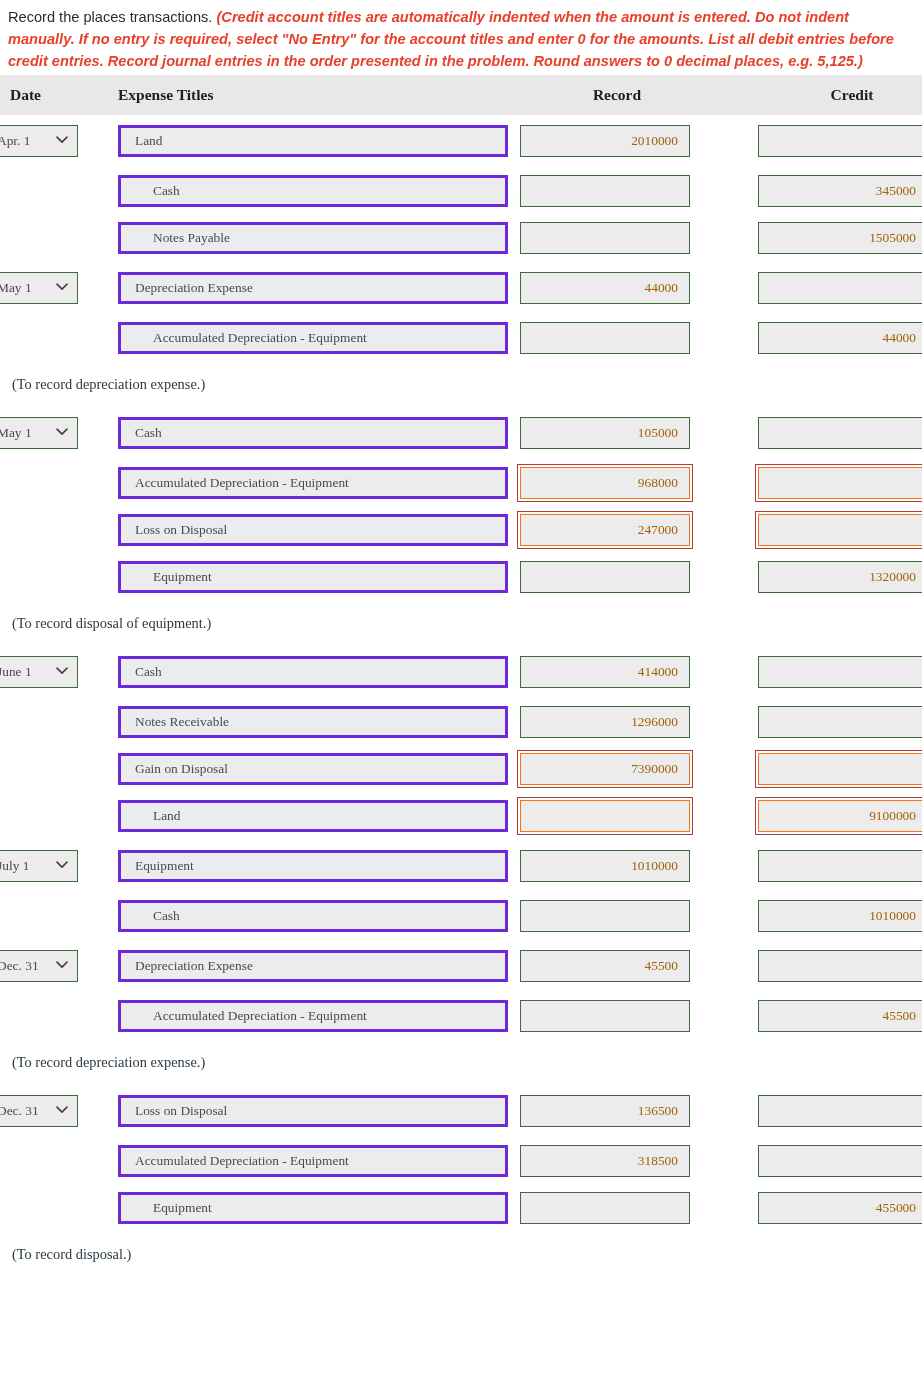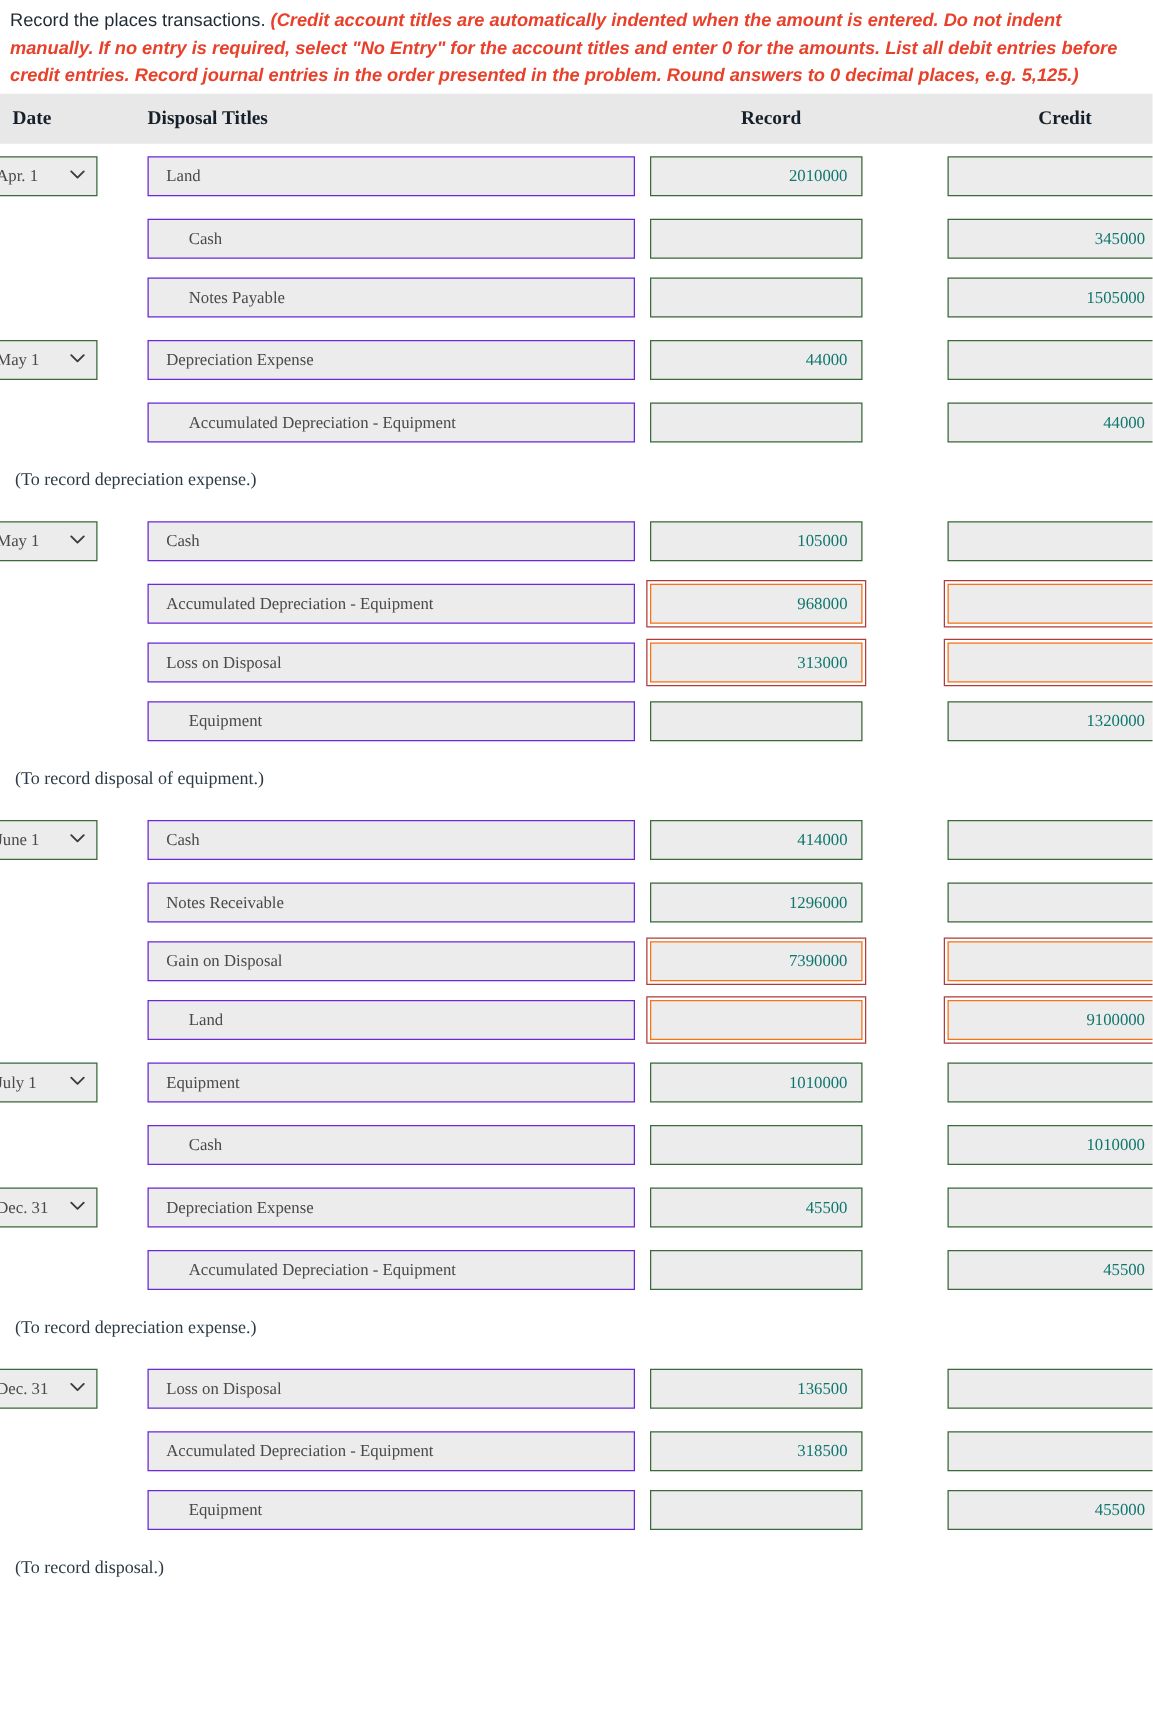--- a/index.html
+++ b/index.html
@@ -97,39 +97,39 @@
   }
   .date-select .caret svg { display: block; }
 
   
   .cell-acct { padding-left: 26px; }
   .acct-field {
     box-sizing: border-box;
     width: 390px;
     height: 32px;
     background: #ececec;
-    border: 1px solid #6d28d9;
+    border: 3px solid #6d28d9;
     font-size: 13.4px;
     color: #4a4a4a;
     display: flex;
     align-items: center;
     padding-left: 14px;
   }
   .acct-field.indent { padding-left: 32px; }
 
   
   .cell-amt { padding-left: 8px; }
   .amt-field {
     box-sizing: border-box;
     width: 170px;
     height: 32px;
     background: #ececec;
     border: 1px solid #3b6b3b;
     font-size: 13.4px;
-    color: #0f766e;
+    color: #a16207;
     display: flex;
     align-items: center;
     justify-content: flex-end;
     padding-right: 11px;
   }
   .cell-credit { padding-left: 22px; }
 
   
   .amt-field.err {
     border: 1px solid #f97316;
@@ -158,21 +158,21 @@
   <table class="jtable">
     <colgroup>
       <col class="col-date">
       <col class="col-acct">
       <col class="col-debit">
       <col class="col-credit">
     </colgroup>
     <thead>
       <tr>
         <th class="h-date">Date</th>
-        <th class="h-acct">Disposal Titles</th>
+        <th class="h-acct">Expense Titles</th>
         <th class="h-debit">Record</th>
         <th class="h-credit">Credit</th>
       </tr>
     </thead>
     <tbody id="jbody">
         <tr>
           <td class="cell-date">
             <div class="date-select">
               <span>Apr. 1</span>
               <span class="caret">
@@ -329,21 +329,21 @@
         </tr>
         <tr class="r-tight">
           <td class="cell-date"></td>
           <td class="cell-acct">
             <div class="acct-field">
               <span>Loss on Disposal</span>
             </div>
           </td>
           <td class="cell-amt">
             <div class="amt-field err">
-              <span>313000</span>
+              <span>247000</span>
             </div>
           </td>
           <td class="cell-amt cell-credit">
             <div class="amt-field err">
               <span></span>
             </div>
           </td>
         </tr>
         <tr class="r-tight">
           <td class="cell-date"></td>

